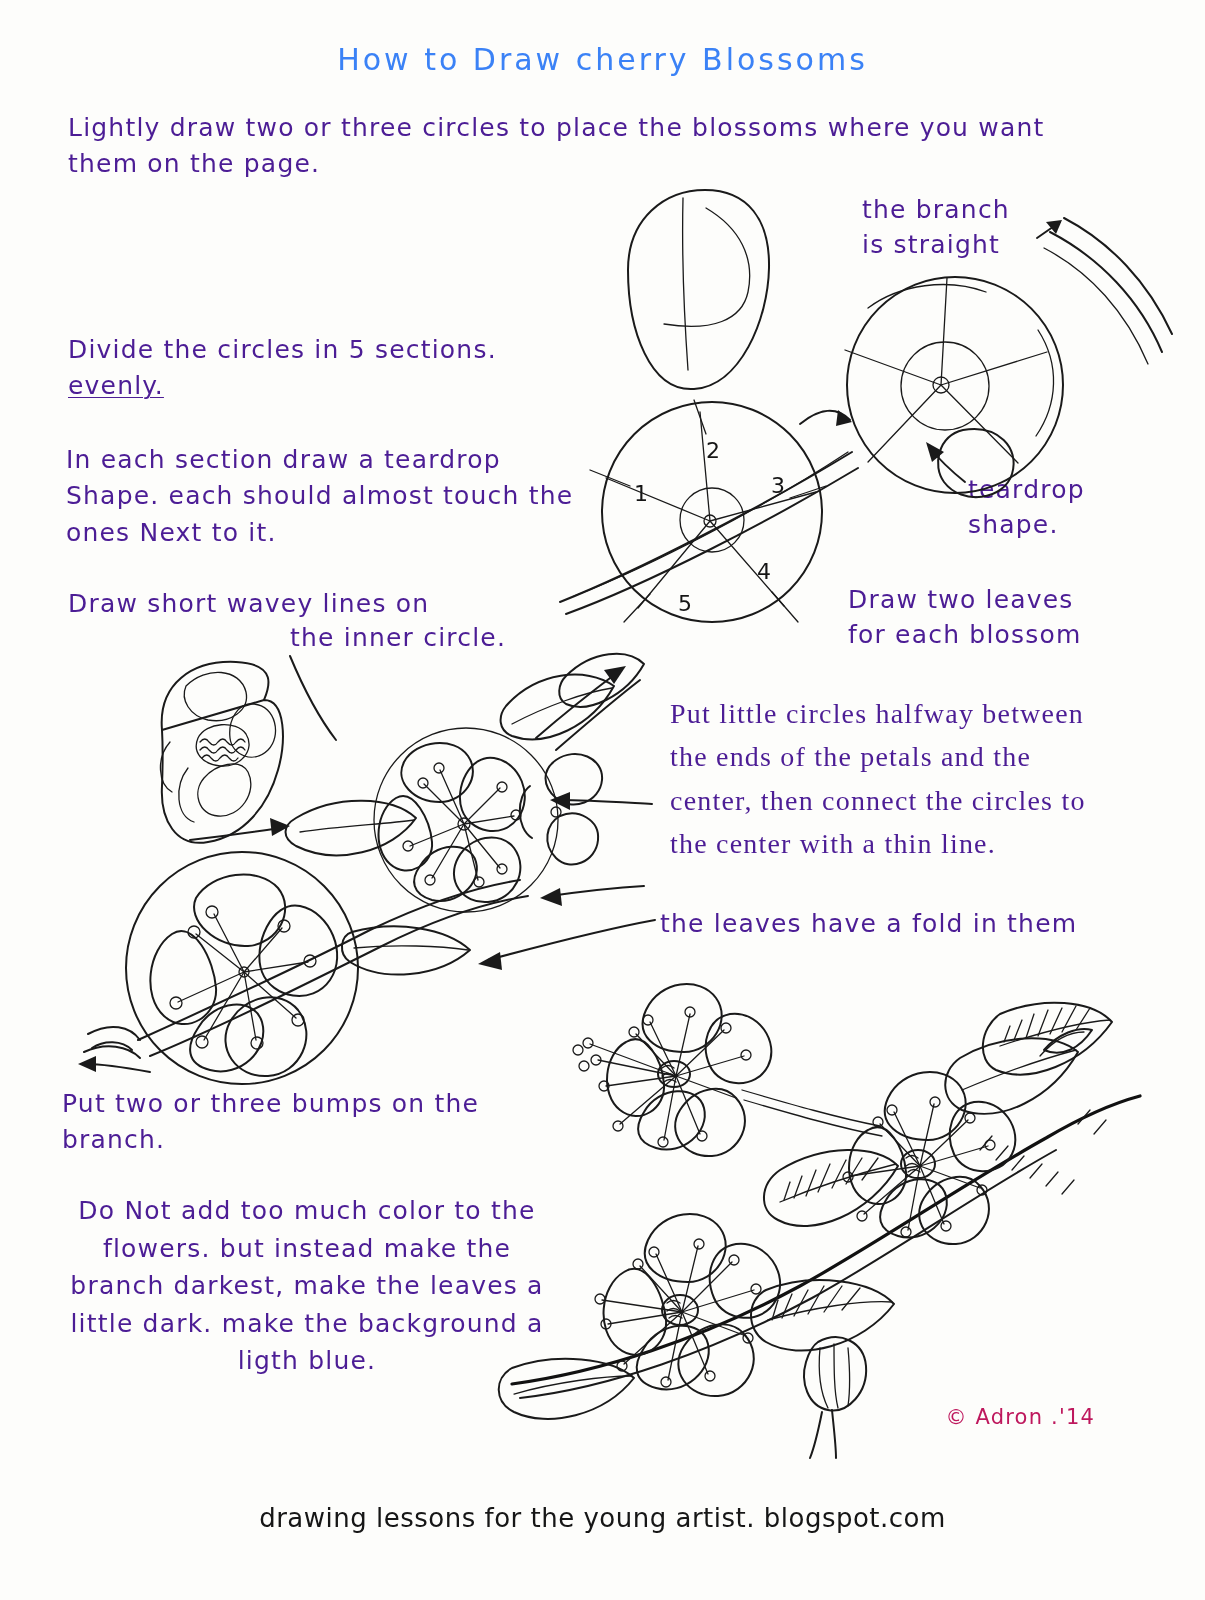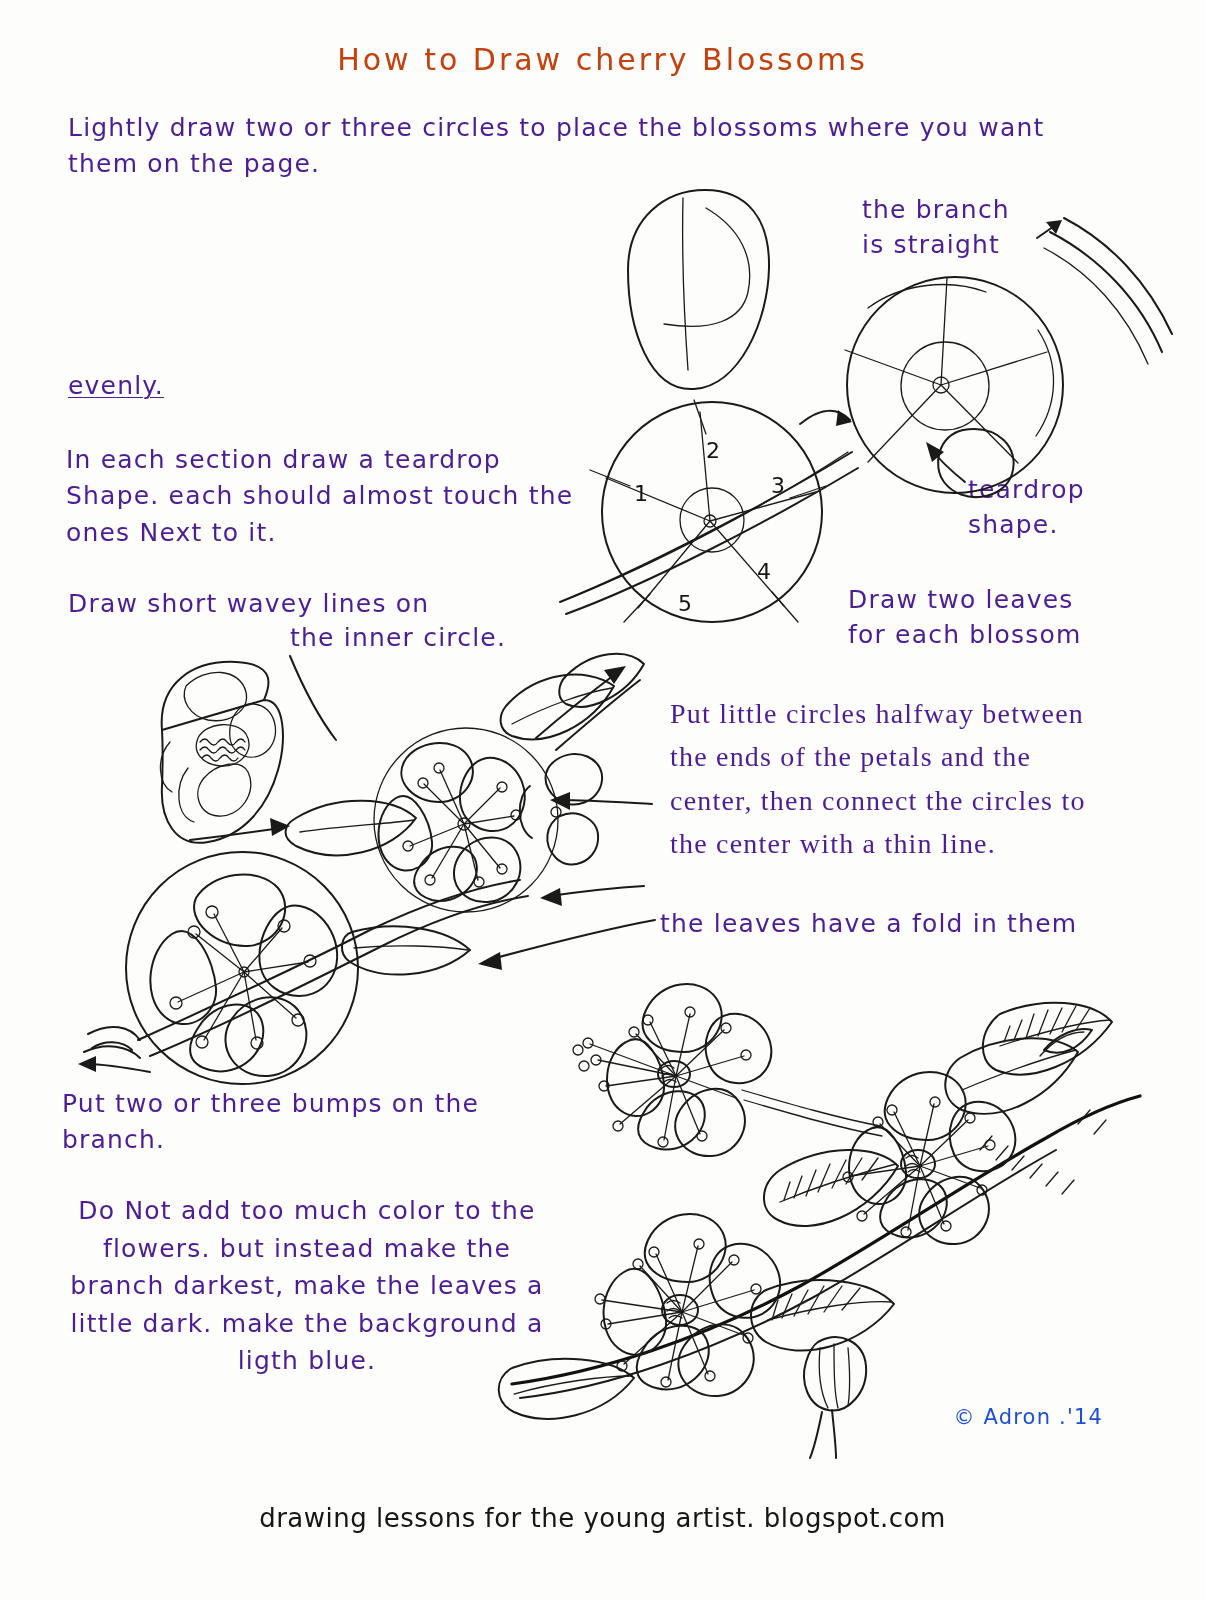--- a/index.html
+++ b/index.html
@@ -25,21 +25,21 @@
     line-height: 1.45;
     white-space: pre-wrap;
   }
   .title {
     position: absolute;
     left: 0; right: 0;
     top: 38px;
     text-align: center;
     font-size: 30px;
     letter-spacing: 3px;
-    color: #c2410c;
+    color: #3b82f6;
   }
   .blk {
     position: absolute;
     font-size: 25px;
     color: #4c1d95;
   }
   .small {
     font-size: 28px;
     font-family: Liberation Serif, serif;
   }
@@ -52,24 +52,24 @@
     position: absolute;
     left: 0; right: 0;
     bottom: 62px;
     text-align: center;
     font-size: 26px;
     letter-spacing: 0.5px;
     color: #161616;
   }
   .copyright {
     position: absolute;
-    right: 102px;
+    right: 110px;
     bottom: 168px;
     font-size: 21px;
-    color: #1d4ed8;
+    color: #be185d;
   }
   svg.art {
     position: absolute;
     left: 0;
     top: 0;
     width: 1205px;
     height: 1600px;
     pointer-events: none;
   }
   .ink {
@@ -106,20 +106,21 @@
 </head>
 <body>
 
 <div id="sheet">
 
   <div class="hand title">How to Draw cherry Blossoms</div>
 
   <div class="hand blk" style="left:68px; top:110px; width:1010px;">Lightly draw two or three circles to place the blossoms where you want them on the page.</div>
 
 
+  <div class="hand blk" style="left:68px; top:332px; width:560px;">Divide the circles in 5 sections.</div>
 
   <div class="hand blk underline-evenly" style="left:68px; top:368px; width:200px;">evenly.</div>
 
   <div class="hand blk" style="left:66px; top:442px; width:530px;">In each section draw a teardrop Shape. each should almost touch the ones Next to it.</div>
 
   <div class="hand blk" style="left:68px; top:586px; width:480px;">Draw short wavey lines on</div>
 
   <div class="hand blk" style="left:290px; top:620px; width:330px;">the inner circle.</div>
 
 

